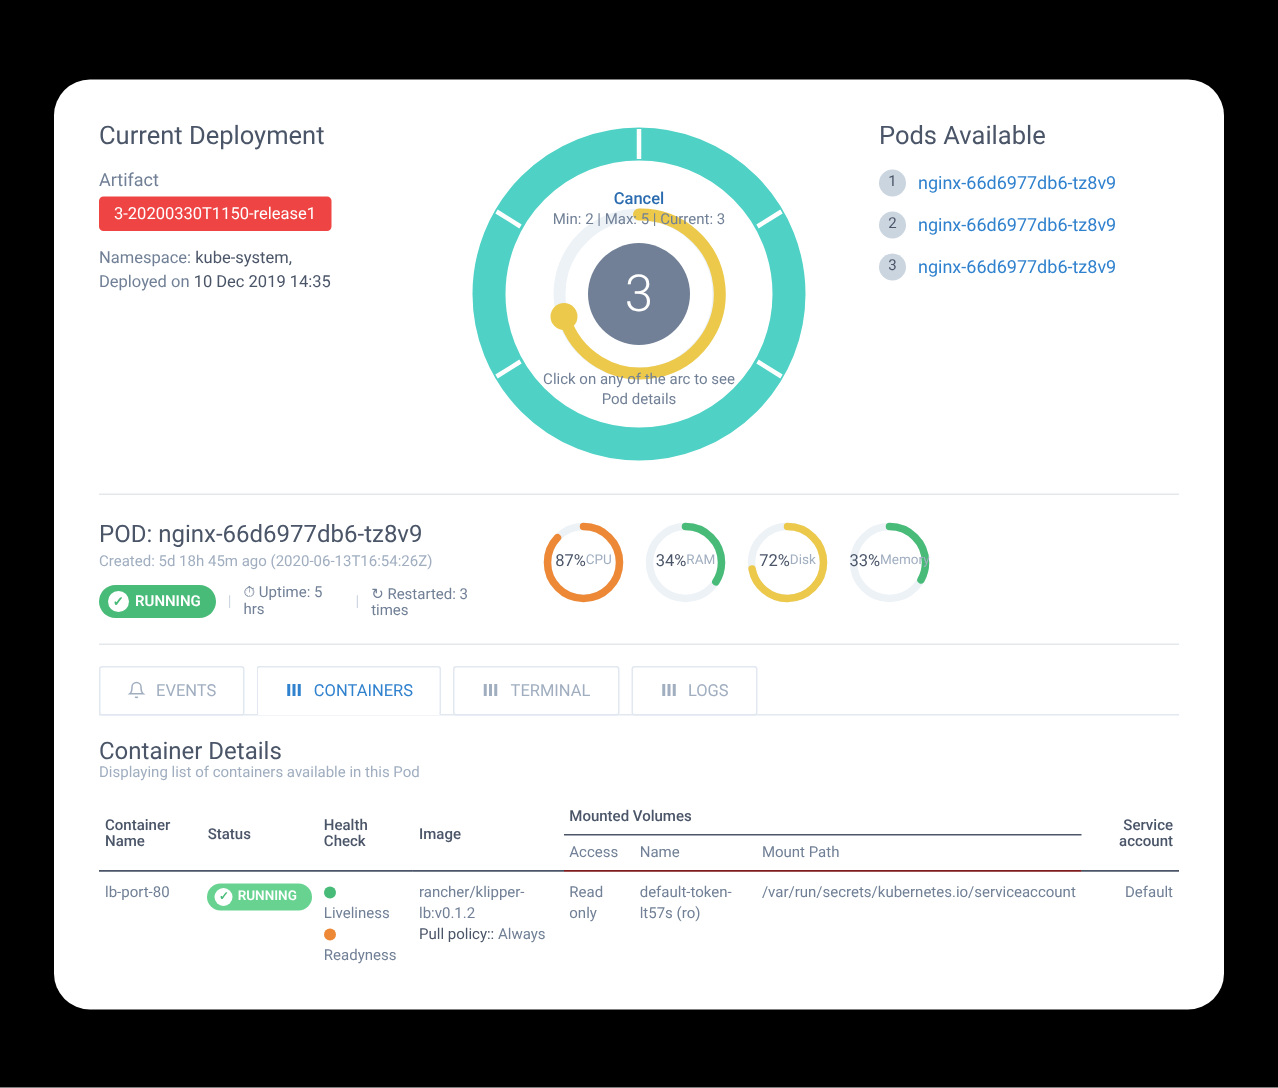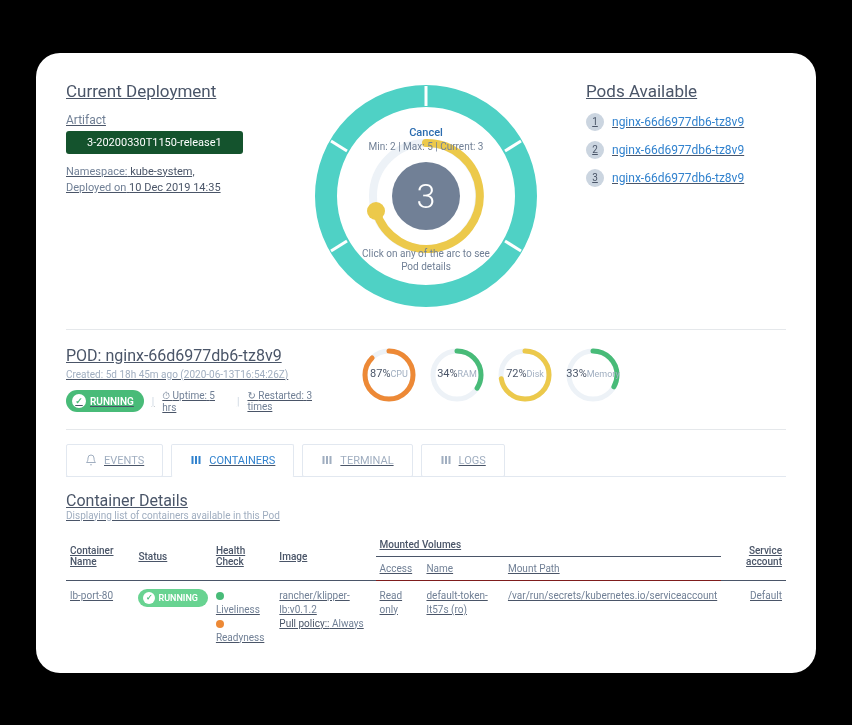--- a/index.html
+++ b/index.html
@@ -1,24 +1,24 @@
 <!DOCTYPE html>
 <html><head>
 <meta charset="utf-8">
 <style>
 * { box-sizing: border-box; margin: 0; padding: 0; }
 body { background: #000; font-family: -apple-system, BlinkMacSystemFont, "Segoe UI", Roboto, sans-serif; width: 852px; height: 725px; display: flex; align-items: center; justify-content: center; }
-.card { background: #fff; border-radius: 24px; width: 780px; padding: 28px 30px 20px 30px; box-shadow: 0 10px 40px rgba(0,0,0,0.3); color: #4a5568; text-decoration: underline; }
+.card { background: #fff; border-radius: 24px; width: 780px; padding: 28px 30px 20px 30px; box-shadow: 0 10px 40px rgba(0,0,0,0.3); color: #4a5568; }
 .top-section { display: flex; gap: 20px; padding-bottom: 18px; border-bottom: 1px solid #e5e8eb; }
 .col-left { width: 200px; flex-shrink: 0; }
 .col-mid { flex: 1; display: flex; flex-direction: column; align-items: center; position: relative; }
 .col-right { width: 200px; flex-shrink: 0; }
 .section-title { font-size: 17px; font-weight: 400; color: #4a5568; margin-bottom: 12px; }
 .artifact-label { font-size: 12px; color: #718096; margin-bottom: 4px; }
-.artifact-chip { display: inline-block; background: #14532d; color: #fff; font-size: 11px; padding: 5px 21px; border-radius: 3px; margin-bottom: 10px; }
+.artifact-chip { display: inline-block; background: #ef4444; color: #fff; font-size: 11px; padding: 5px 10px; border-radius: 3px; margin-bottom: 10px; }
 .meta-line { font-size: 11px; color: #718096; line-height: 1.5; }
 .meta-line .strong { color: #4a5568; }
 .dial-wrap { position: relative; width: 230px; height: 230px; }
 .dial-ring { position: absolute; inset: 0; }
 .cancel-link { position: absolute; top: 45px; left: 50%; transform: translateX(-50%); font-size: 11px; color: #2b6cb0; font-weight: 500; }
 .dial-stats { position: absolute; top: 60px; left: 50%; transform: translateX(-50%); font-size: 10px; color: #718096; white-space: nowrap; text-align: center; }
 .dial-center { position: absolute; top: 50%; left: 50%; transform: translate(-50%, -50%); width: 68px; height: 68px; border-radius: 50%; background: #718096; display: flex; align-items: center; justify-content: center; color: #fff; font-size: 34px; font-weight: 300; }
 .dial-hint { position: absolute; bottom: 38px; left: 50%; transform: translateX(-50%); text-align: center; font-size: 10px; color: #718096; width: 140px; line-height: 1.3; }
 .pods-list { display: flex; flex-direction: column; gap: 10px; }
 .pod-row { display: flex; align-items: center; gap: 8px; font-size: 12px; }

